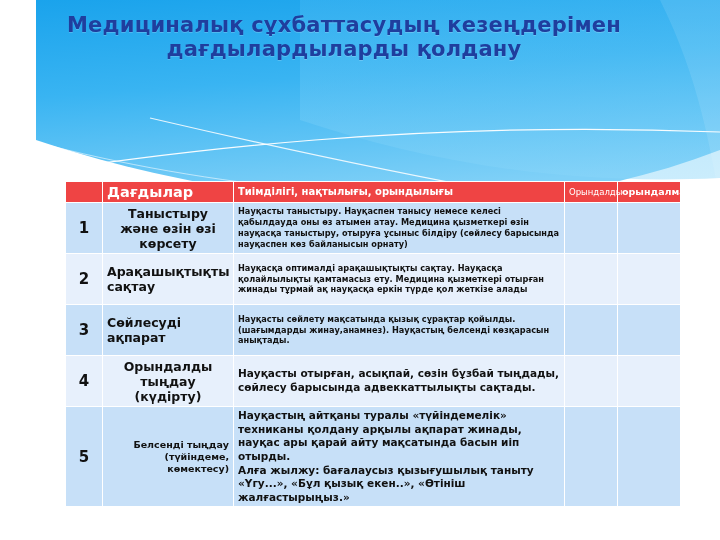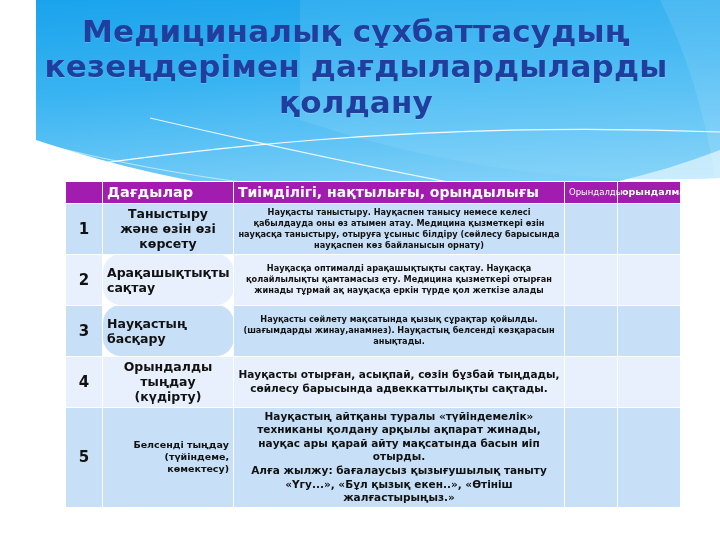--- a/index.html
+++ b/index.html
@@ -21,26 +21,26 @@
     left: 0; top: 0;
     width: 720px;
     height: 230px;
     pointer-events: none;
   }
   #banner-svg { display: block; }
 
   
   #slide-title {
     position: absolute;
-    left: 36px;
+    left: 24px;
     top: 14px;
     width: 640px;
     text-align: center;
     color: #1f3e9e;
-    font-size: 31px;
+    font-size: 21px;
     line-height: 1.14;
     font-weight: bold;
     letter-spacing: 0.2px;
     z-index: 5;
     text-shadow: 0 1px 0 rgba(255,255,255,0.18);
   }
 
   
   #skills-table {
     position: absolute;
@@ -51,55 +51,55 @@
     table-layout: fixed;
     z-index: 6;
   }
   #skills-table td, #skills-table th {
     border: 1px solid #ffffff;
     vertical-align: middle;
     padding: 2px 4px;
   }
 
   thead th {
-    background: #a21caf;
+    background: #ef4444;
     color: #ffffff;
     font-weight: bold;
     text-align: left;
   }
   th.c-num   { width: 28px;  }
   th.c-skill { width: 122px; font-size: 14.5px; padding-left: 8px; }
-  th.c-desc  { width: 322px; font-size: 14px; padding-left: 8px; line-height: 1.18; }
+  th.c-desc  { width: 322px; font-size: 10px; padding-left: 8px; line-height: 1.18; }
   th.c-done  { width: 44px;  font-size: 8.5px; line-height: 1.18; padding-left: 5px; color:#ffffff; font-weight:normal;}
   th.c-undone{ width: 54px;  font-size: 9.5px; line-height: 1.22; padding-left: 6px; font-weight:bold;margin-top:36px;}
 
   tbody tr.odd  td { background: #c7e0f8; }
   tbody tr.even td { background: #e7f0fc; }
 
   td.num {
     text-align: center;
     font-size: 15px;
     font-weight: bold;
     color: #111111;
   }
   td.skill {
     text-align: center;
     font-size: 12.5px;
     font-weight: bold;
     color: #111111;
     line-height: 1.2;
   }
   td.skill.small { font-size: 9.5px; line-height: 1.25; text-align: right; padding-left: 6px;}
-  td.skill.left  { text-align: left; padding-left: 6px; border-radius: 18px;}
+  td.skill.left  { text-align: left; padding-left: 6px;}
   td.desc {
     font-size: 8.2px;
     font-weight: bold;
     color: #111111;
     line-height: 1.34;
-    text-align: center;
+    text-align: left;
     vertical-align: top;
     padding: 4px 4px 4px 6px;
   }
   td.desc.big { font-size: 10.5px; line-height: 1.3; }
   td.mark { background-clip: padding-box; }
 
   .nowrap-pre { white-space: pre-line; }
 </style>
 </head>
 <body>
@@ -159,21 +159,21 @@
     <tr class="even">
       <td class="num">2</td>
       <td class="skill left" style="height:46px;">Арақашықтықты сақтау</td>
       <td class="desc">Науқасқа оптималді арақашықтықты сақтау. Науқасқа қолайлылықты қамтамасыз ету.  Медицина қызметкері отырған жинады тұрмай ақ науқасқа еркін түрде қол жеткізе алады</td>
       <td class="mark"></td>
       <td class="mark"></td>
     </tr>
 
     <tr class="odd">
       <td class="num">3</td>
-      <td class="skill left" style="height:46px;">Науқастың басқару</td>
+      <td class="skill left" style="height:46px;">Сөйлесуді ақпарат</td>
       <td class="desc">Науқасты сөйлету мақсатында қызық сұрақтар қойылды. (шағымдарды жинау,анамнез). Науқастың белсенді көзқарасын анықтады.</td>
       <td class="mark"></td>
       <td class="mark"></td>
     </tr>
 
     <tr class="even">
       <td class="num">4</td>
       <td class="skill" style="height:46px;">Орындалды тыңдау (күдірту)</td>
       <td class="desc big">Науқасты отырған, асықпай, сөзін бұзбай тыңдады, сөйлесу барысында адвеккаттылықты сақтады.</td>
       <td class="mark"></td>

